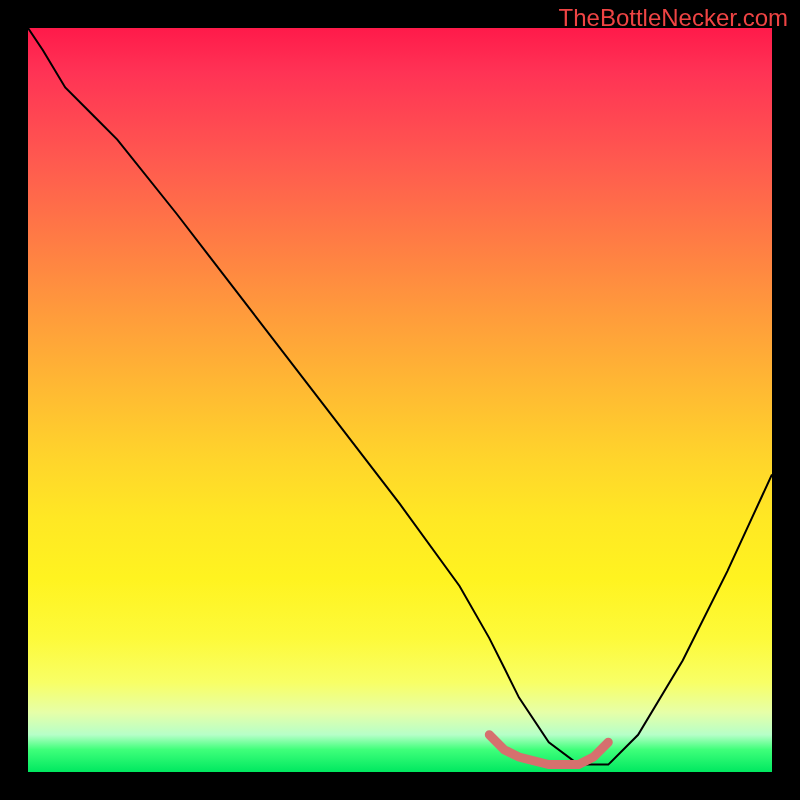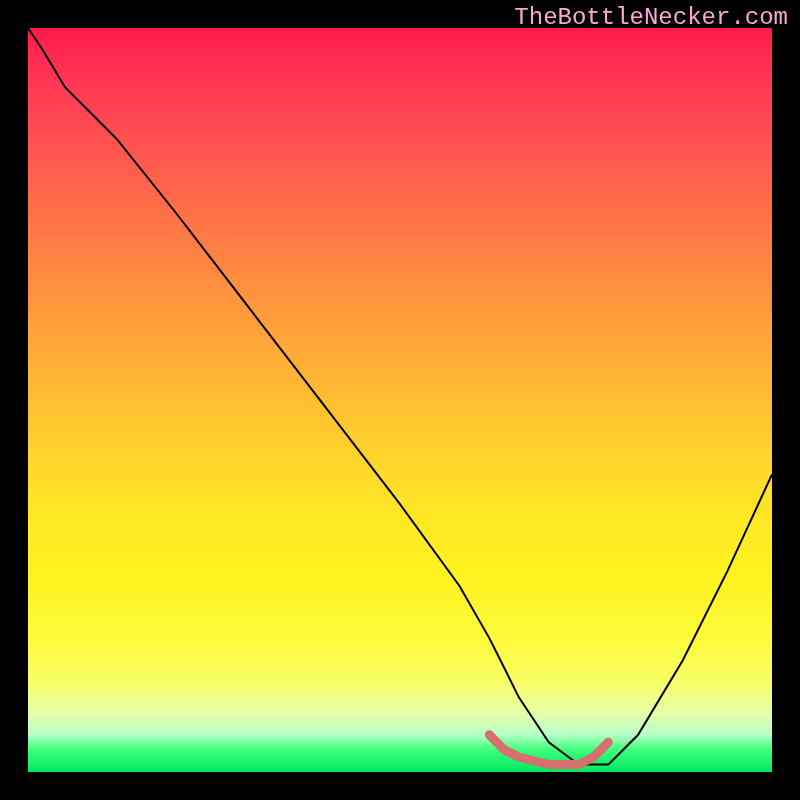--- a/index.html
+++ b/index.html
@@ -7,25 +7,24 @@
     width: 800px;
     height: 800px;
     background: #000;
     position: relative;
     font-family: Arial, sans-serif;
   }
   .watermark {
     position: absolute;
     top: 4px;
     right: 12px;
-    color: #f9a8d4;
+    color: #ef4444;
     font-size: 24px;
     font-weight: 500;
     z-index: 10;
-    font-family: Liberation Mono, monospace;
   }
   .plot-area {
     position: absolute;
     left: 28px;
     top: 28px;
     width: 744px;
     height: 744px;
     overflow: hidden;
   }
   .gradient-bg {

